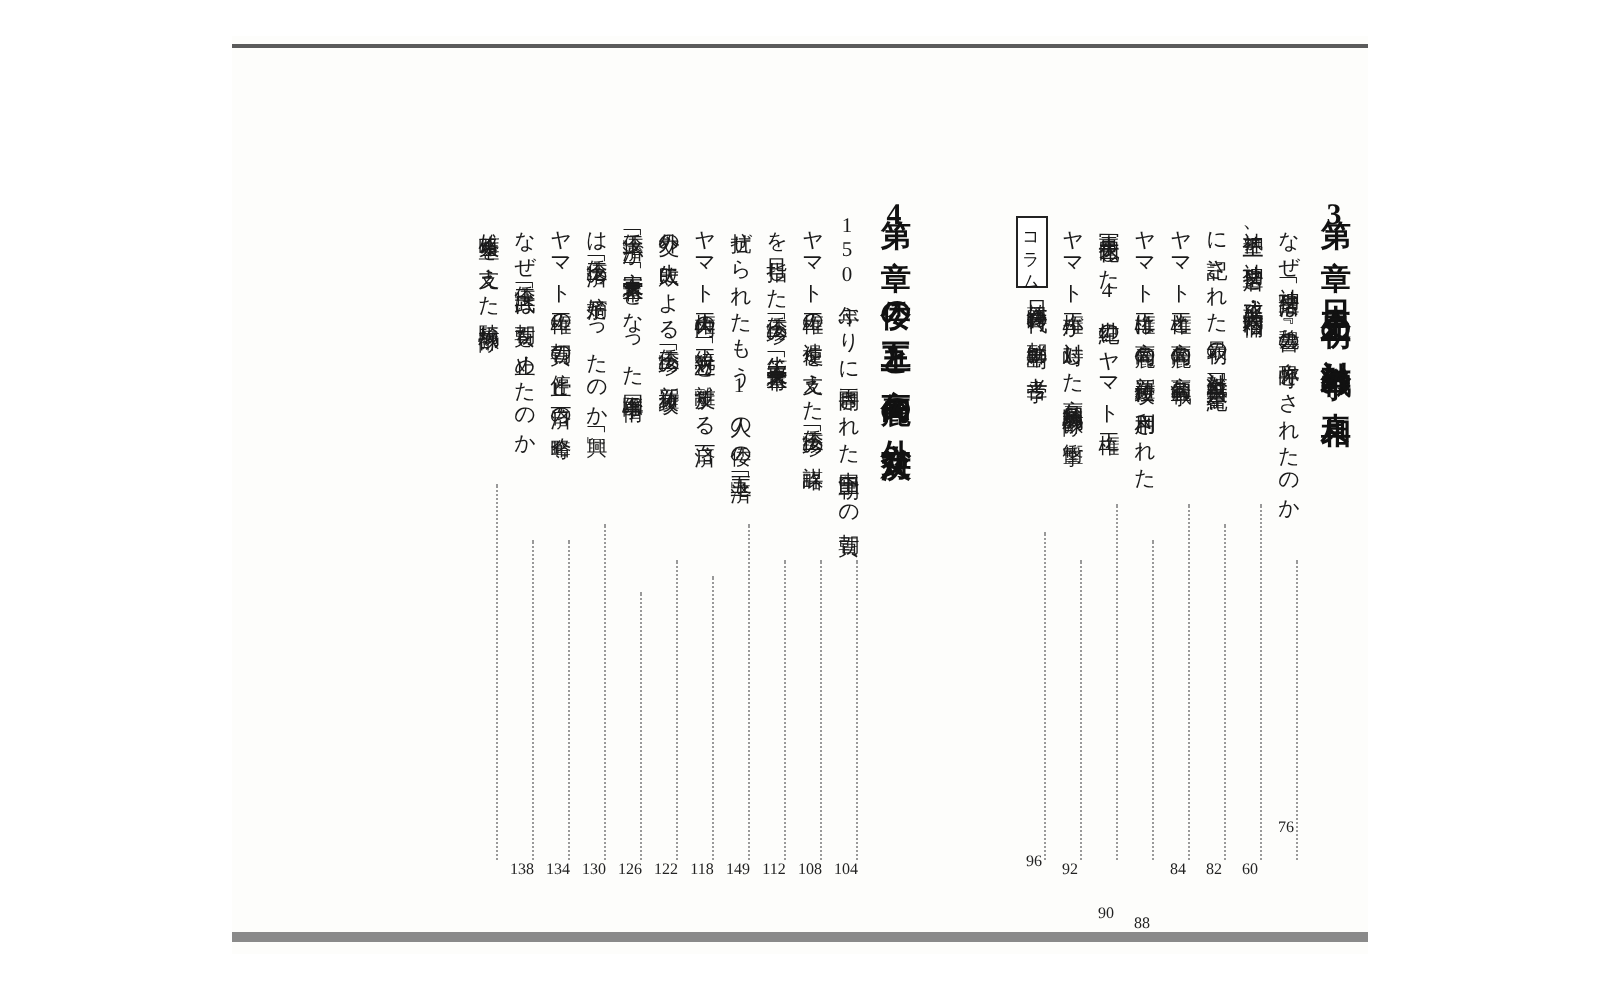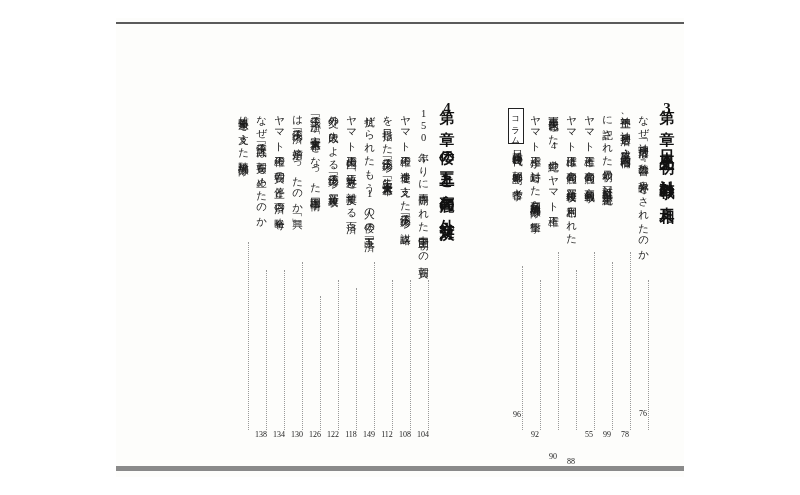--- a/index.html
+++ b/index.html
@@ -123,46 +123,46 @@
 
     <div class="chapter-block" style="left:370px; width:190px;">
       <div class="col chap-title" style="right:0px;">第3章 日本史上初の対外戦争の真相</div>
 
       <div class="col entry" style="right:26px;">なぜ「神功皇后」は『魏書』の卑弥呼とされたのか</div>
       <div class="leader" style="right:26px; top:250px; height:150px;"></div>
       <div class="pagenum" style="right:26px; top:379px;">76</div>
 
       <div class="col entry" style="right:44px;">神塾王、神功皇后と成務王・武内宿禰</div>
       <div class="leader" style="right:44px; top:222px; height:178px;"></div>
-      <div class="pagenum" style="right:44px; top:400px;">78</div>
+      <div class="pagenum" style="right:44px; top:400px;">60</div>
 
       <div class="col entry" style="right:62px;">「日本書紀」に記された最初の対外戦争</div>
       <div class="leader" style="right:62px; top:232px; height:168px;"></div>
-      <div class="pagenum" style="right:62px; top:400px;">99</div>
+      <div class="pagenum" style="right:62px; top:400px;">82</div>
 
       <div class="col entry" style="right:80px;">ヤマト王権と高句麗の高句麗戦争</div>
       <div class="leader" style="right:80px; top:222px; height:178px;"></div>
-      <div class="pagenum" style="right:80px; top:400px;">55</div>
+      <div class="pagenum" style="right:80px; top:400px;">84</div>
 
       <div class="col entry" style="right:98px;">ヤマト王権は高句麗の新羅侵攻に利用された</div>
       <div class="leader" style="right:98px; top:240px; height:160px;"></div>
       <div class="pagenum" style="right:98px; top:400px;margin-top:27px;">88</div>
 
       <div class="col entry" style="right:116px;">軍事大国化した4世紀のヤマト王権</div>
       <div class="leader" style="right:116px; top:222px; height:178px;"></div>
       <div class="pagenum" style="right:116px; top:422px;">90</div>
 
       <div class="col entry" style="right:134px;">ヤマト王権が対峙した高句麗騎馬部隊の衝撃</div>
       <div class="leader" style="right:134px; top:250px; height:150px;"></div>
       <div class="pagenum" style="right:134px; top:400px;">92</div>
 
       <div class="column-box" style="right:152px; top:78px;">コラム</div>
       <div class="col entry" style="right:152px; top:112px;">日韓倭合時代の朝鮮半島の考古学</div>
       <div class="leader" style="right:152px; top:236px; height:164px;"></div>
-      <div class="pagenum" style="right:152px; top:380px;">96</div>
+      <div class="pagenum" style="right:152px; top:396px;">96</div>
     </div>
 
     <div class="chapter-block" style="left:30px; width:310px;">
       <div class="col chap-title" style="right:0px;">第4章 倭の五王と高句麗の外交対決</div>
 
       <div class="col entry" style="right:26px;">150年ぶりに再開された中国王朝への朝貢</div>
       <div class="leader" style="right:26px; top:250px; height:150px;"></div>
       <div class="pagenum" style="right:26px; top:400px;">104</div>
 
       <div class="col entry" style="right:44px;">ヤマト王権の遣使を支えた倭王「珍」の謀略</div>

